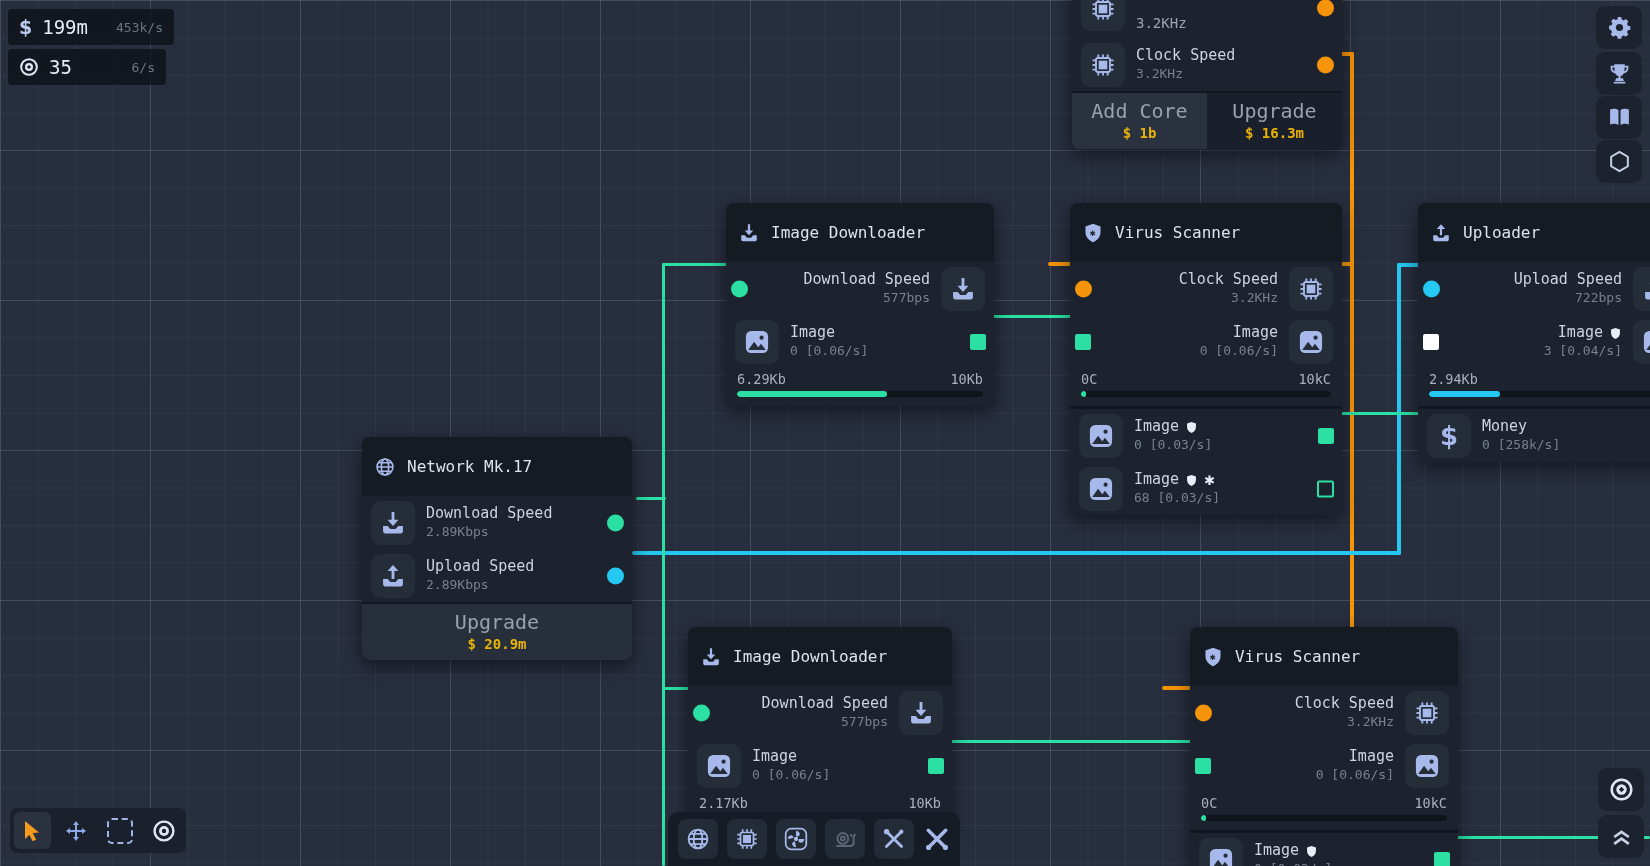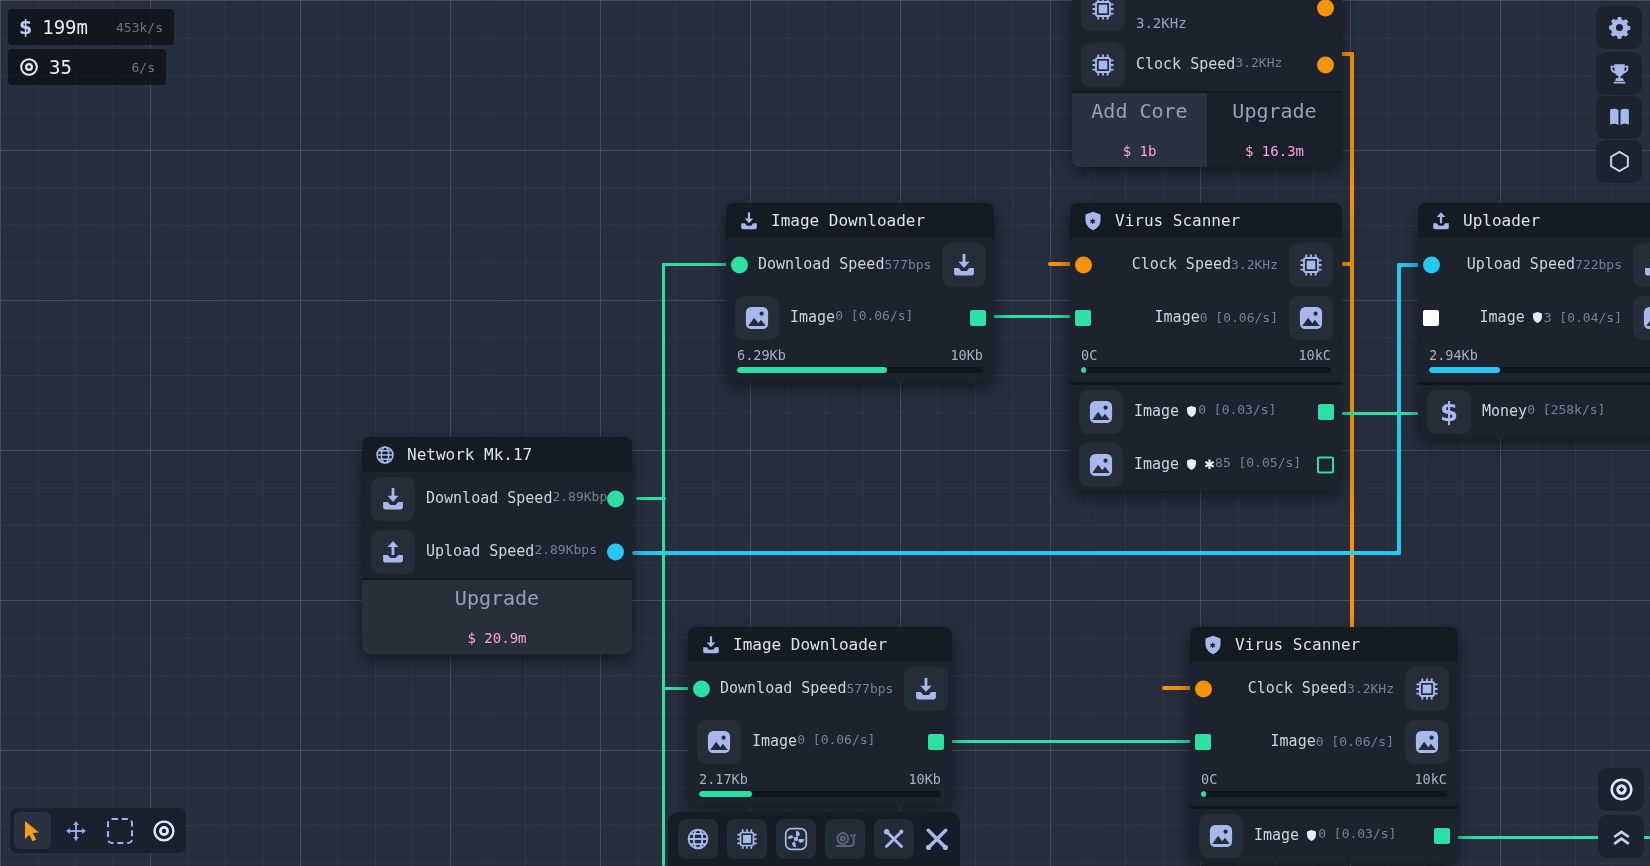--- a/index.html
+++ b/index.html
@@ -9,26 +9,26 @@
       linear-gradient(90deg,rgba(200,210,235,.13) 1px,transparent 1px),
       linear-gradient(rgba(200,210,235,.055) 1px,transparent 1px),
       linear-gradient(90deg,rgba(200,210,235,.055) 1px,transparent 1px);
     background-size:150px 150px,150px 150px,37.5px 37.5px,37.5px 37.5px;
     font-family:"DejaVu Sans Mono",monospace;}
   
   .wire{position:absolute;z-index:4;border-radius:2px}
   .wg{background:#2be0a2}.wc{background:#25c8f2}.wo{background:#f5930a}
   
   .node{position:absolute;background:#1c232e;border-radius:8px;box-shadow:0 6px 18px rgba(0,0,0,.5);z-index:10}
-  .nhead{display:flex;align-items:center;gap:11px;height:35px;padding:0 12px;background:#151b23;border-radius:8px 8px 0 0;font-size:16px;color:#dde3ed;white-space:nowrap}
+  .nhead{display:flex;align-items:center;gap:11px;height:35px;padding:12px 12px;background:#151b23;border-radius:8px 8px 0 0;font-size:16px;color:#dde3ed;white-space:nowrap}
   .nhead svg{width:22px;height:22px;flex:0 0 auto}
   .row{position:relative;display:flex;align-items:center;gap:11px;height:53px;padding:0 9px}
   .tile{flex:0 0 auto;width:44px;height:44px;background:#252d39;border-radius:9px;display:flex;align-items:center;justify-content:center}
   .tile svg{width:28px;height:28px}
-  .tcol{display:flex;flex-direction:row;line-height:1.3;white-space:nowrap}
+  .tcol{display:flex;flex-direction:column;line-height:1.3;white-space:nowrap}
   .tcol.r{margin-left:auto;align-items:flex-end;text-align:right}
   .lbl{font-size:15px;color:#ccd4e0;display:flex;align-items:center;gap:6px}
   .val{font-size:13px;color:#78818f}
   .badge{width:13px;height:13px}
   .ast{font-family:"DejaVu Sans",sans-serif;font-size:13px;color:#e9eef6;line-height:1}
   .port{position:absolute;top:50%;transform:translateY(-50%);z-index:3}
   .pc{width:17px;height:17px;border-radius:50%}
   .ps{width:16px;height:16px;border-radius:2px}
   .pso{width:13px;height:13px;border:2.5px solid #2be0a2;border-radius:2px;background:transparent}
   .pl{left:5px}.pr{right:8px}
@@ -37,21 +37,21 @@
   .mlab{display:flex;justify-content:space-between;padding:3px 11px 0;font-size:13.5px;color:#a9b1be}
   .meter{height:6px;border-radius:3px;background:#10151c;margin:4px 11px 9px;overflow:hidden}
   .meter i{display:block;height:100%;border-radius:3px;background:#2be0a2}
   .meter.cy i{background:#25c8f2}
   .vdiv{height:3px;background:#12171f}
   .cfoot{display:flex;border-top:2px solid #12171f;border-radius:0 0 8px 8px;overflow:hidden}
   .cbtn{flex:1;text-align:center;padding:6px 0 8px;background:#272f3b;cursor:pointer}
   .cbtn.dark{background:#1a202b}
   .cbtn.lite{background:#2a323f}
   .bl{font-size:20px;color:#98a1b0}
-  .bp{font-size:14px;color:#f9a8d4;font-weight:normal;margin-top:20px}
+  .bp{font-size:14px;color:#eab308;font-weight:bold;margin-top:2px}
   
   .chip{position:absolute;display:flex;align-items:center;gap:10px;background:rgba(13,17,23,.78);border-radius:4px;padding:0 11px;z-index:30;height:36px}
   .chip .cic{font-size:19px;font-weight:bold;color:#bccbf0}
   .chip .cv{font-size:19px;color:#e8ecf3}
   .chip .cr{font-size:13px;color:#6c7584;margin-left:auto}
   .sbtn{position:absolute;width:46px;height:43px;background:#1c232e;border-radius:9px;display:flex;align-items:center;justify-content:center;z-index:30;cursor:pointer}
   .sbtn svg{width:25px;height:25px}
   .tools{position:absolute;left:10px;top:808px;width:168px;height:45px;background:#1a212c;border-radius:7px;display:flex;align-items:center;gap:7px;padding:0 4px;z-index:30}
   .tbtn{width:38px;height:37px;border-radius:6px;display:flex;align-items:center;justify-content:center;cursor:pointer}
   .tbtn.sel{background:#2a323f}
@@ -259,21 +259,21 @@
           </svg>
       </span>
       <span class="tcol">
         <span class="lbl">
             <span>Image</span>
           <svg class="badge" viewBox="0 0 24 24">
               <path d="M12 1.8l8.2 3v6.2c0 5.3-3.5 9.2-8.2 11.2-4.7-2-8.2-5.9-8.2-11.2V4.8z" fill="#e9eef6"></path>
             </svg>
           <span class="ast">✱</span>
         </span>
-        <span class="val">85 [0.05/s]</span>
+        <span class="val">68 [0.03/s]</span>
       </span>
       <span class="port pso pr"></span>
     </div>
   </div>
 
   <div class="node" style="left:1418px;top:203px;width:268px">
     <div class="nhead">
       <svg viewBox="0 0 24 24">
           <path d="M12 2.5l4.7 5.2h-3.5v6.8h-2.4V7.7H7.3z" fill="#a7b9ea"></path>
           <path d="M3.5 14.5h4l2.2 2.6h4.6l2.2-2.6h4v4.6c0 1-.8 1.8-1.8 1.8H5.3c-1 0-1.8-.8-1.8-1.8z" fill="#a7b9ea"></path>

